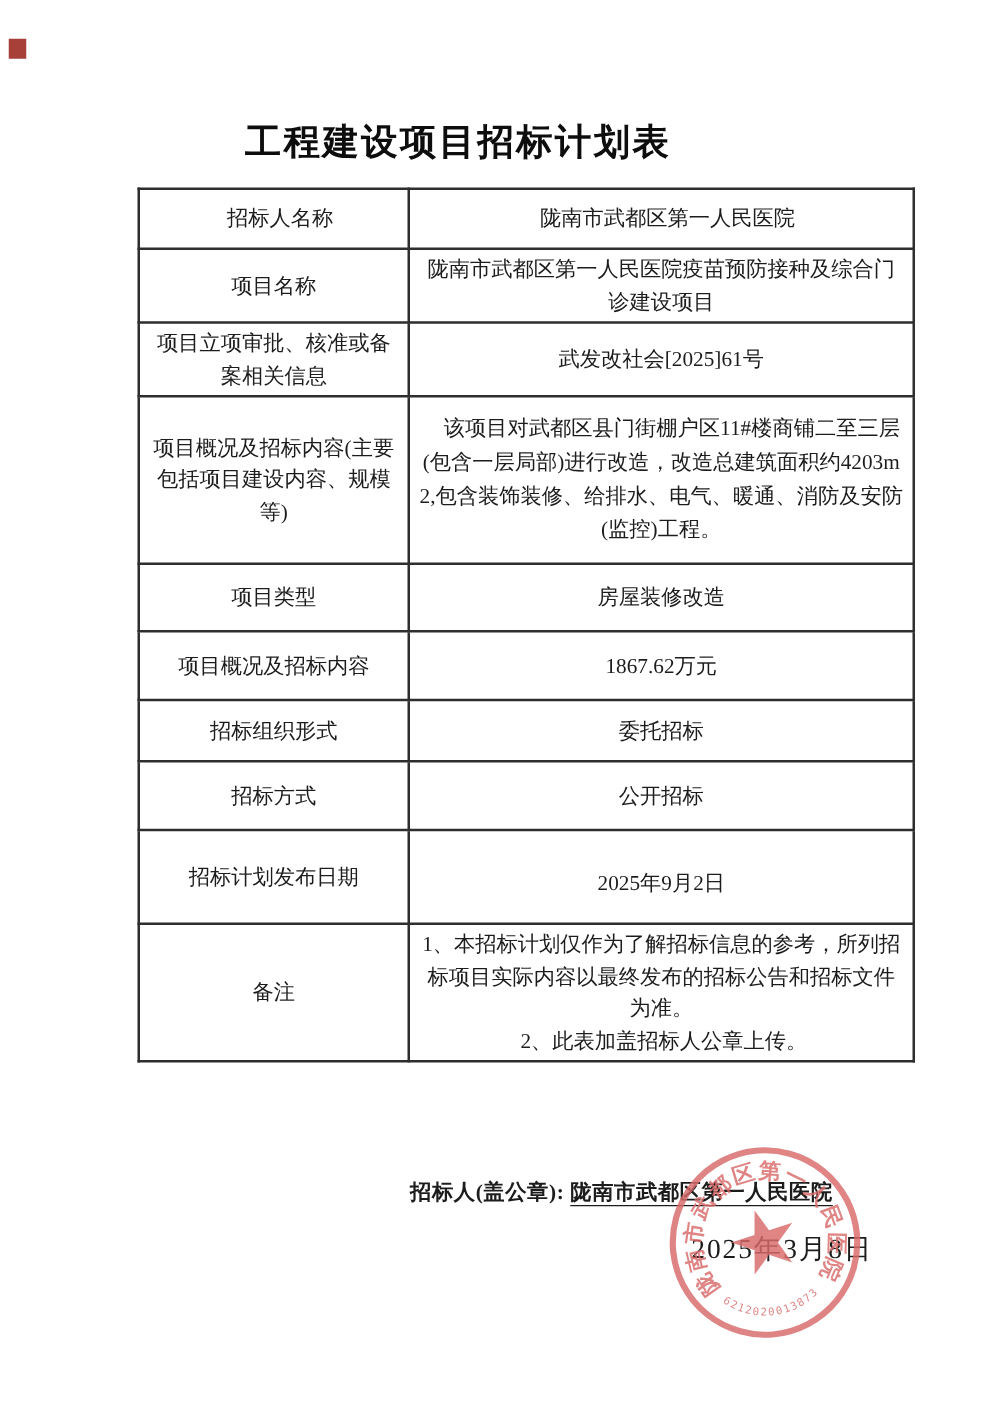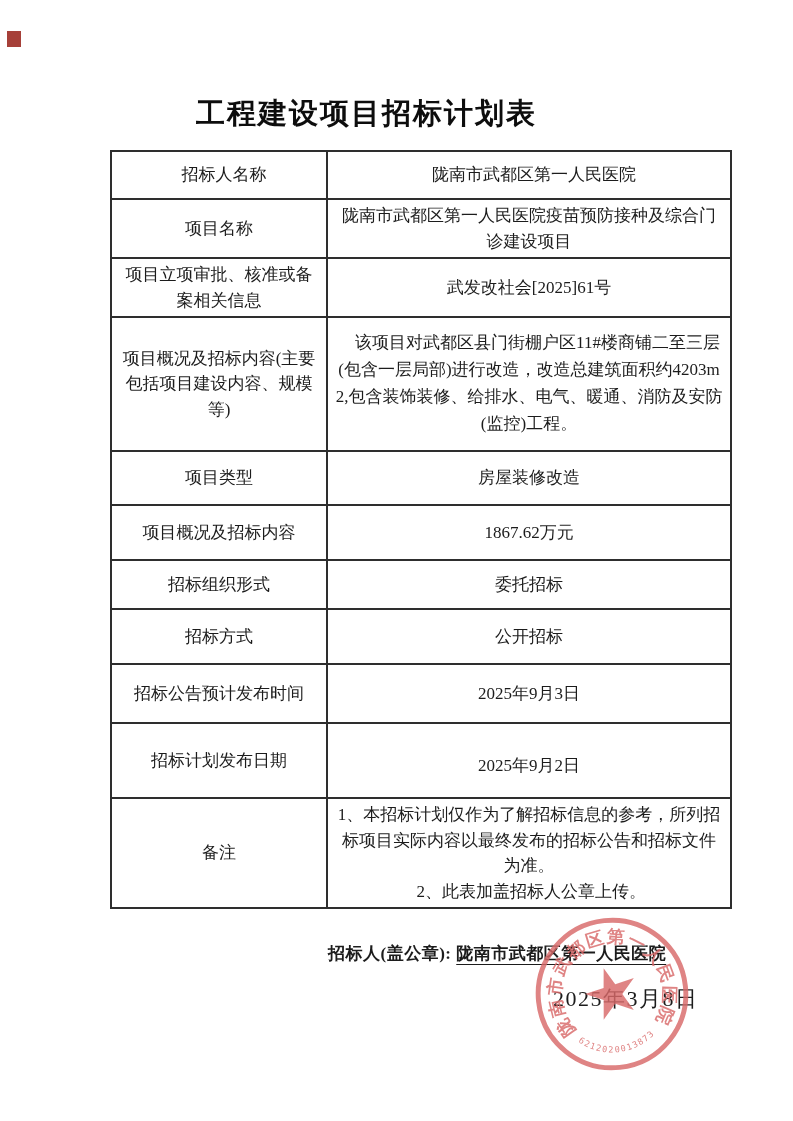--- a/index.html
+++ b/index.html
@@ -131,24 +131,20 @@
         <td class="val">1867.62万元</td>
       </tr>
       <tr class="r8">
         <td class="lbl">招标组织形式</td>
         <td class="val">委托招标</td>
       </tr>
       <tr class="r9">
         <td class="lbl">招标方式</td>
         <td class="val">公开招标</td>
       </tr>
-      <tr class="r10">
-        <td class="lbl">招标公告预计发布时间</td>
-        <td class="val">2025年9月3日</td>
-      </tr>
       <tr class="r11">
         <td class="lbl">招标计划发布日期</td>
         <td class="val">2025年9月2日</td>
       </tr>
       <tr class="r12">
         <td class="lbl">备注</td>
         <td class="val left-text">1、本招标计划仅作为了解招标信息的参考，所列招标项目实际内容以最终发布的招标公告和招标文件为准。
  2、此表加盖招标人公章上传。</td>
       </tr>
     </tbody>

